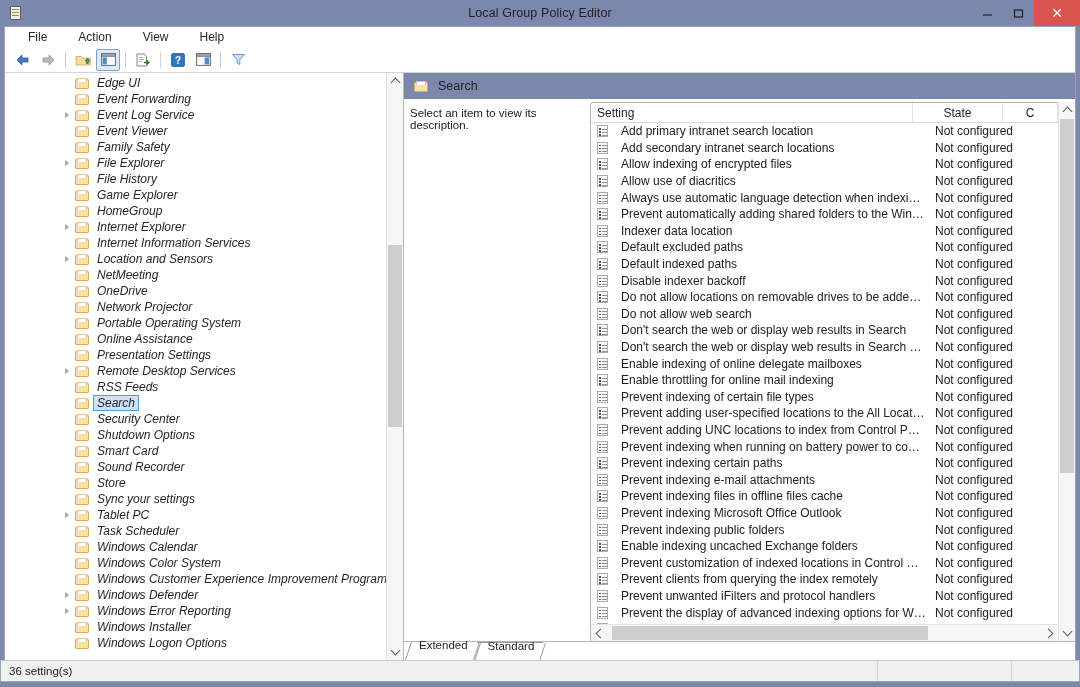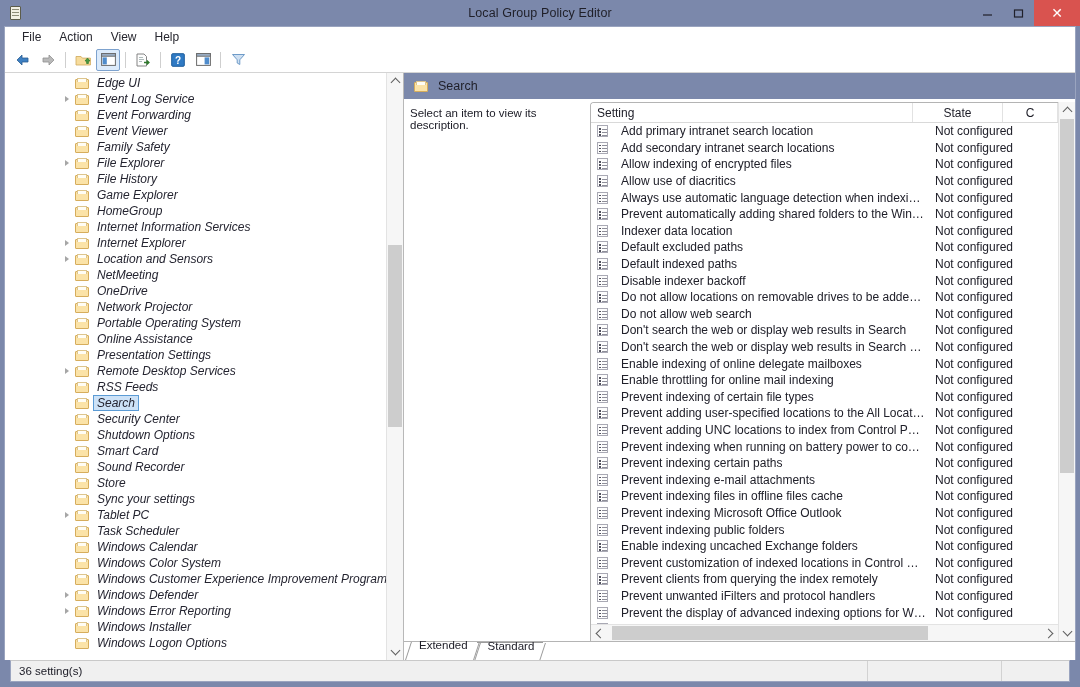--- a/index.html
+++ b/index.html
@@ -65,21 +65,22 @@
     border: 1px solid #9aa4bf;
     border-bottom: none;
     overflow: hidden;
   }
 
   
   #menubar {
     height: 20px; flex: 0 0 20px;
     display: flex; align-items: center;
     background: #ffffff;
-    padding-left: 8px;
+    padding-left: 14px;
+    gap: 13px;
   }
   .menuitem {
     font-size: 12px; color: #26262e;
     padding: 1px 9px; cursor: default;
   }
 
   
   #toolbar {
     height: 26px; flex: 0 0 26px;
     display: flex; align-items: center;
@@ -302,21 +303,21 @@
     content: ""; position: absolute; right: 0; top: 0;
     width: 9px; height: 18px;
     border-right: 1px solid #9b9b9b;
     transform: skewX(-18deg);
   }
   .tabshape.sel { border-top: 1px solid #9b9b9b; }
 
   
   #statusbar {
     height: 22px; flex: 0 0 22px;
-    margin: 0 10px;
+    margin: 0 0;
     background: #f0f0f0;
     border: 1px solid #9aa4bf;
     border-top: 1px solid #c9c9c9;
     display: flex; align-items: center;
     font-size: 11.5px; color: #20202a;
   }
   #sb-main { flex: 1 1 auto; padding-left: 8px; }
   .sb-cell { width: 134px; height: 100%; border-left: 1px solid #d2d2d2; }
   .sb-cell.narrow { width: 68px; }
   #framebottom { height: 5px; flex: 0 0 5px; background: #7b88ab; }
@@ -423,43 +424,43 @@
           <div id="treelist">
               <div class="trow">
                 <span class="arrowbox"></span>
                 <span class="fold">
                   <span class="body"></span>
                   <span class="sheet"></span>
                 </span>
                 <span class="tlabel">Edge UI</span>
               </div>
               <div class="trow">
+                <span class="arrowbox"></span>
+                <span class="fold">
+                  <span class="body"></span>
+                  <span class="sheet"></span>
+                </span>
+                <span class="tlabel">Event Forwarding</span>
+              </div>
+              <div class="trow">
                 <span class="arrowbox">
                   <span class="tw-arrow"></span>
                 </span>
                 <span class="fold">
                   <span class="body"></span>
                   <span class="sheet"></span>
                 </span>
                 <span class="tlabel">Event Log Service</span>
               </div>
               <div class="trow">
                 <span class="arrowbox"></span>
                 <span class="fold">
                   <span class="body"></span>
                   <span class="sheet"></span>
                 </span>
-                <span class="tlabel">Event Forwarding</span>
-              </div>
-              <div class="trow">
-                <span class="arrowbox"></span>
-                <span class="fold">
-                  <span class="body"></span>
-                  <span class="sheet"></span>
-                </span>
                 <span class="tlabel">Event Viewer</span>
               </div>
               <div class="trow">
                 <span class="arrowbox"></span>
                 <span class="fold">
                   <span class="body"></span>
                   <span class="sheet"></span>
                 </span>
                 <span class="tlabel">Family Safety</span>
               </div>
@@ -491,36 +492,36 @@
               </div>
               <div class="trow">
                 <span class="arrowbox"></span>
                 <span class="fold">
                   <span class="body"></span>
                   <span class="sheet"></span>
                 </span>
                 <span class="tlabel">HomeGroup</span>
               </div>
               <div class="trow">
-                <span class="arrowbox"></span>
-                <span class="fold">
-                  <span class="body"></span>
-                  <span class="sheet"></span>
-                </span>
-                <span class="tlabel">Internet Information Services</span>
-              </div>
-              <div class="trow">
                 <span class="arrowbox">
                   <span class="tw-arrow"></span>
                 </span>
                 <span class="fold">
                   <span class="body"></span>
                   <span class="sheet"></span>
                 </span>
                 <span class="tlabel">Internet Explorer</span>
+              </div>
+              <div class="trow">
+                <span class="arrowbox"></span>
+                <span class="fold">
+                  <span class="body"></span>
+                  <span class="sheet"></span>
+                </span>
+                <span class="tlabel">Internet Information Services</span>
               </div>
               <div class="trow">
                 <span class="arrowbox">
                   <span class="tw-arrow"></span>
                 </span>
                 <span class="fold">
                   <span class="body"></span>
                   <span class="sheet"></span>
                 </span>
                 <span class="tlabel">Location and Sensors</span>

